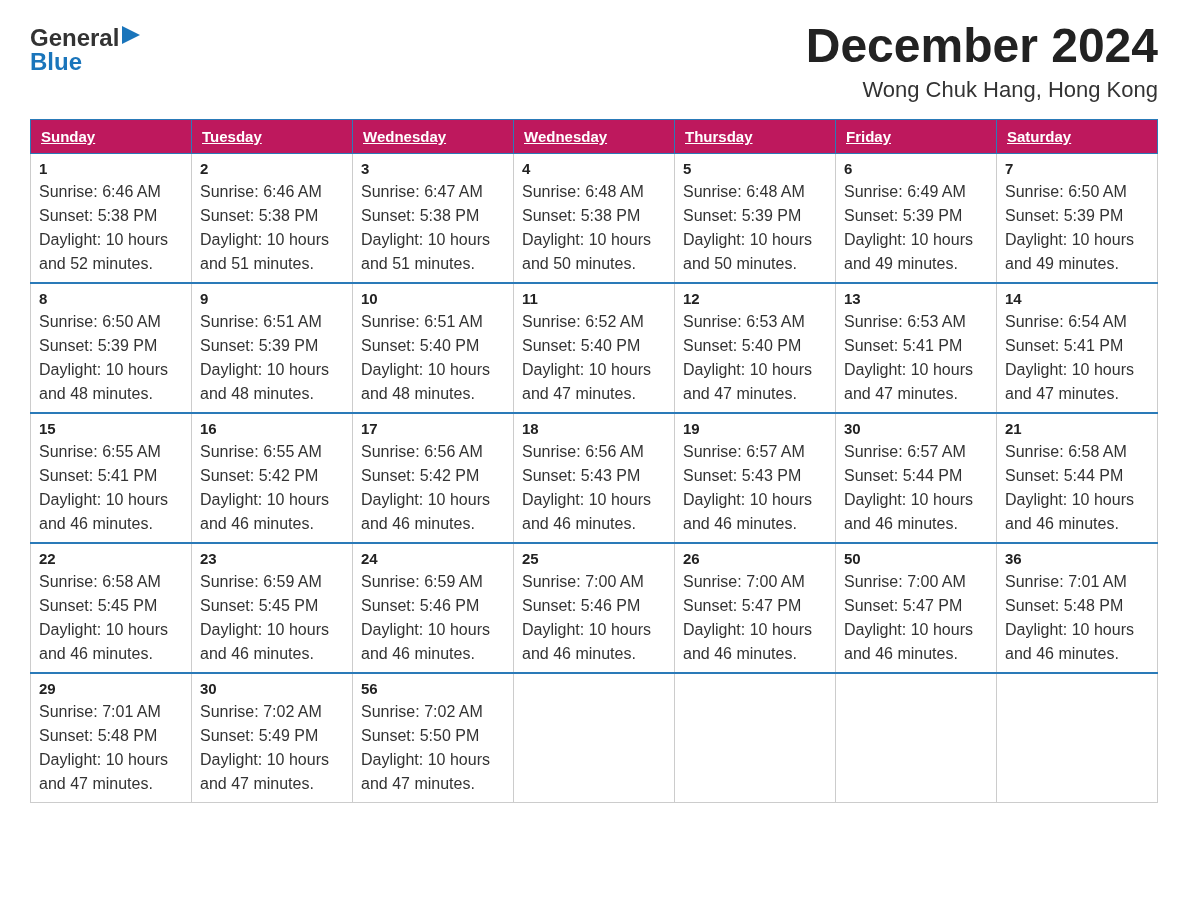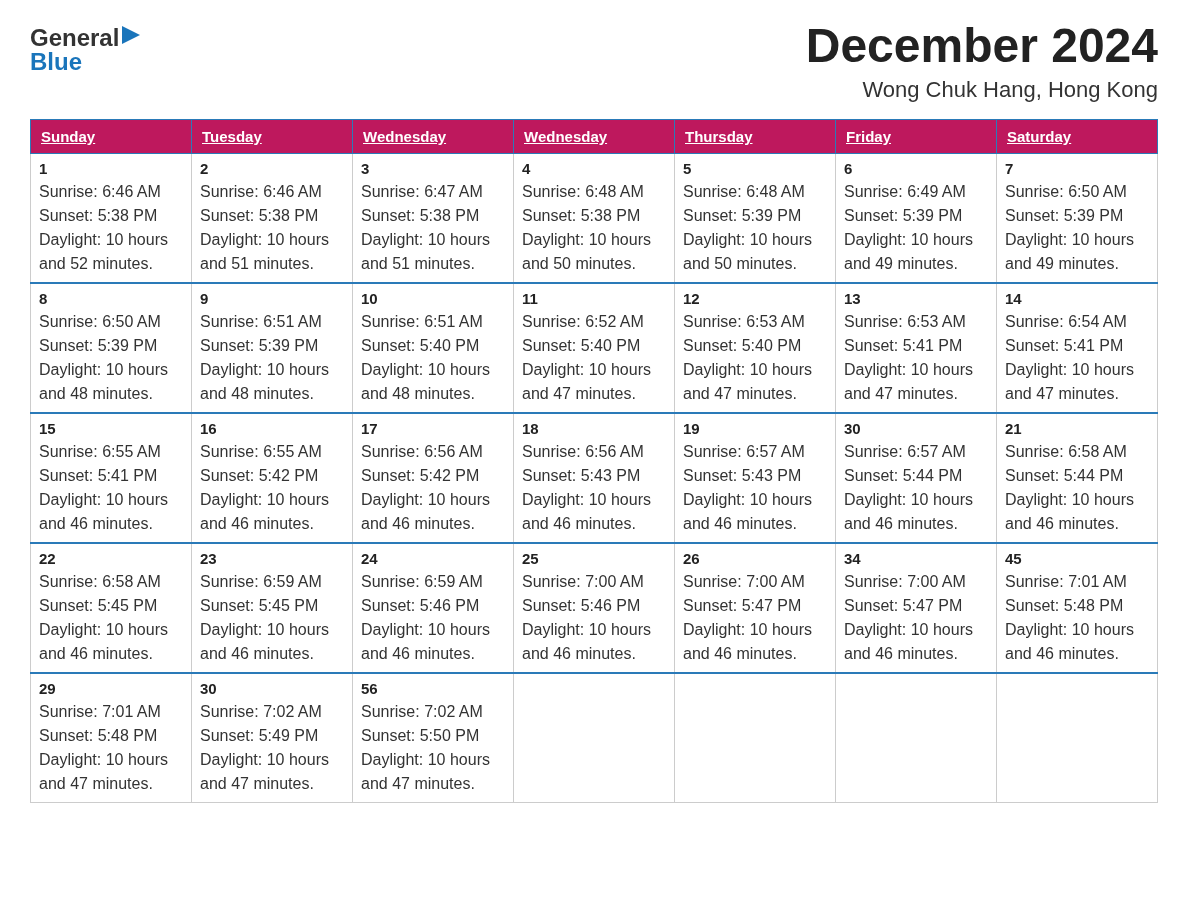--- a/index.html
+++ b/index.html
@@ -219,25 +219,25 @@
       </td>
         <td>
         <div class="day-number">25</div>
         <div class="day-info">Sunrise: 7:00 AM<br>Sunset: 5:46 PM<br>Daylight: 10 hours and 46 minutes.</div>
       </td>
         <td>
         <div class="day-number">26</div>
         <div class="day-info">Sunrise: 7:00 AM<br>Sunset: 5:47 PM<br>Daylight: 10 hours and 46 minutes.</div>
       </td>
         <td>
-        <div class="day-number">34</div>
+        <div class="day-number">50</div>
         <div class="day-info">Sunrise: 7:00 AM<br>Sunset: 5:47 PM<br>Daylight: 10 hours and 46 minutes.</div>
       </td>
         <td>
-        <div class="day-number">45</div>
+        <div class="day-number">36</div>
         <div class="day-info">Sunrise: 7:01 AM<br>Sunset: 5:48 PM<br>Daylight: 10 hours and 46 minutes.</div>
       </td>
       </tr>
       <tr class="row-divider">
         <td>
         <div class="day-number">29</div>
         <div class="day-info">Sunrise: 7:01 AM<br>Sunset: 5:48 PM<br>Daylight: 10 hours and 47 minutes.</div>
       </td>
         <td>
         <div class="day-number">30</div>

